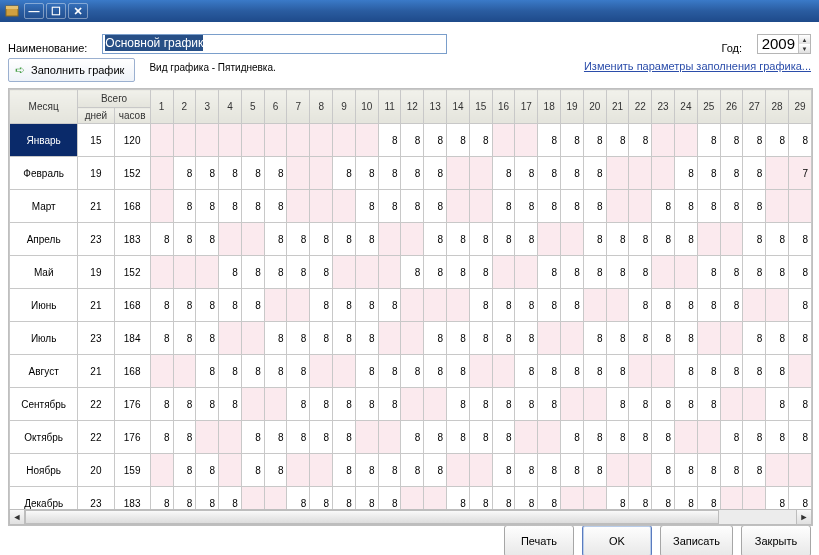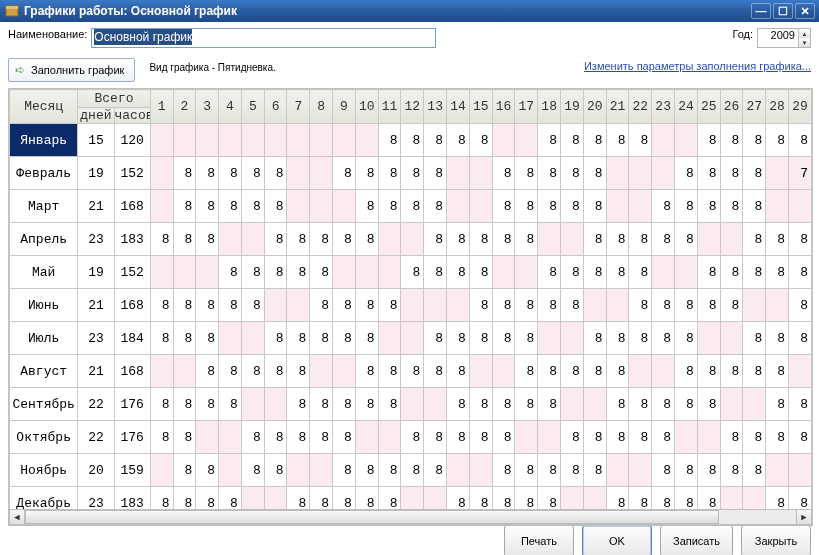--- a/index.html
+++ b/index.html
@@ -36,23 +36,23 @@
     font-weight: bold;
     cursor: pointer;
     border: 1px solid rgba(255,255,255,0.4);
     font-size: 11px;
     border-radius: 2px;
   }
 
   .toolbar {
     height: 32px;
     display: flex;
-    align-items: flex-start;
-    padding: 6px 8px 0 8px;
-    gap: 4px;
+    align-items: flex-end;
+    padding: 19px 8px 0 8px;
+    gap: 15px;
   }
   .label { font-size: 11px; }
   .name-input {
     flex: none;
     width: 345px;
     height: 20px;
     border: 1px solid #7a9ecb;
     background: #fff;
     padding: 0 2px;
     font-family: inherit;
@@ -71,21 +71,21 @@
     border: 1px solid #b5b5b5;
     height: 20px;
     background: #fff;
   }
   .year-spin .year-val {
     width: 40px;
     text-align: right;
     padding: 0 3px;
     border: none;
     height: 18px;
-    font-size: 11px;
+    font-size: 15px;
   }
   .year-spin .spins {
     display: flex;
     flex-direction: column;
     width: 12px;
     height: 18px;
   }
   .year-spin .sp {
     flex: 1;
     display: flex; align-items: center; justify-content: center;
@@ -137,22 +137,21 @@
     margin: 2px 6px 0 8px;
     border: 1px solid #bfbfbf;
     height: 438px;
     position: relative;
     overflow: hidden;
   }
   table.grid {
     border-collapse: collapse;
     table-layout: fixed;
     width: 100%;
-    font-size: 13px;
-    font-family: Liberation Mono, monospace;
+    font-size: 10px;
   }
   table.grid th, table.grid td {
     border: 1px solid #c8c8c8;
     text-align: center;
     padding: 0;
     height: 33px;
     overflow: hidden;
   }
   table.grid thead th {
     background: linear-gradient(#f1f1eb,#e4e4dc);
@@ -231,21 +230,20 @@
 </head>
 <body>
 
 <div class="titlebar">
   <span class="titlebar-icon">
     <svg width="14" height="14" viewBox="0 0 14 14">
         <rect x="1" y="2" width="12" height="10" fill="#d0a040" stroke="#8a6a20"></rect>
         <rect x="1" y="2" width="12" height="3" fill="#e4c070"></rect>
       </svg>
   </span>
-  <span class="title-text">Графики работы: Основной график</span>
   <div class="win-buttons">
     <span class="win-btn">—</span>
     <span class="win-btn">☐</span>
     <span class="win-btn">✕</span>
   </div>
 </div>
 
 <div class="toolbar">
   <span class="label">Наименование:</span>
   <div class="name-input"><span class="seltext">Основной график</span></div>

